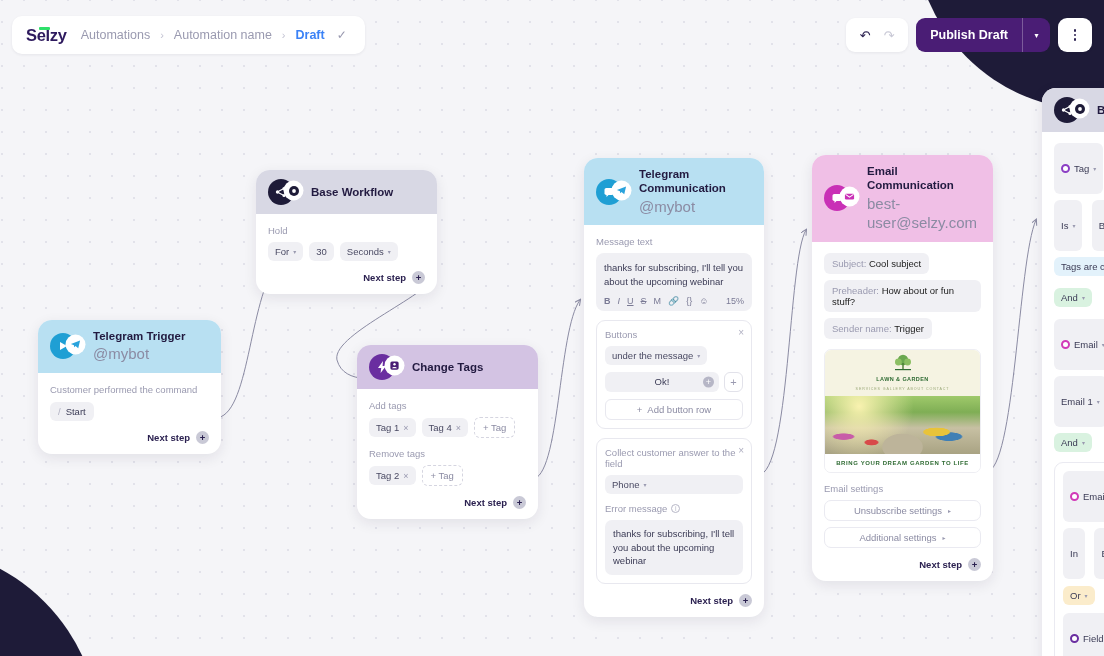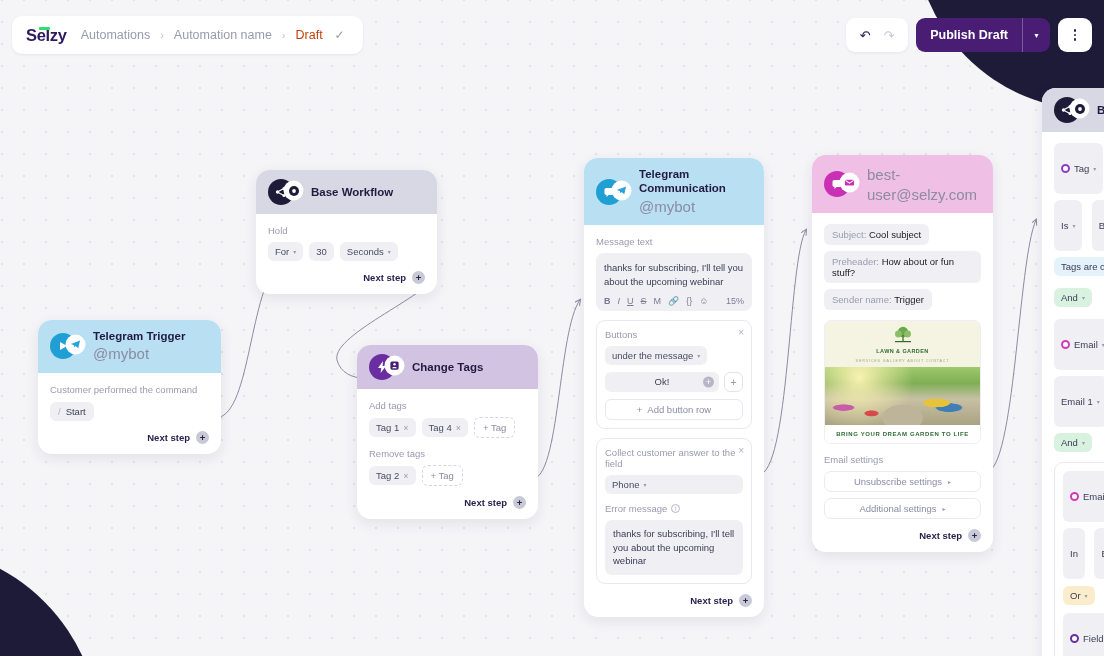--- a/index.html
+++ b/index.html
@@ -48,21 +48,21 @@
     font-size: 16.5px; font-weight: bold; color: #2e1a5e;
     letter-spacing: -.3px; position: relative; padding-right: 4px;
   }
   .logo .bar {
     position: absolute; top: 1px; left: 13px; width: 11px; height: 3px;
     background: #2ee06a; border-radius: 1px;
   }
   .crumb {
     font-size: 12.5px; color: #9a9ab0; white-space: nowrap;
   }
-  .crumb.active { color: #c2410c; font-weight: normal; }
+  .crumb.active { color: #3b82f6; font-weight: bold; }
   .crumb-sep { color: #c2c2d2; font-size: 11px; }
   .check-ico { color: #9a9ab0; font-size: 12px; margin-left: 2px; }
 
   .topright { display: flex; align-items: center; gap: 8px; }
   .undo-group {
     background: #fff; border-radius: 9px; height: 34px;
     display: flex; align-items: center; gap: 2px; padding: 0 8px;
     box-shadow: 0 1px 3px rgba(30,27,56,.07);
   }
   .icon-btn {
@@ -561,20 +561,21 @@
             </svg>
         </div>
         <div class="head-ico-badge">
           <svg width="11" height="11" viewBox="0 0 12 12">
               <rect x="1" y="3" width="10" height="6.4" rx="1.4" fill="#c930b6"></rect>
               <path d="M1.6,3.6 L6,6.8 L10.4,3.6" fill="none" stroke="#fff" stroke-width="1.1"></path>
             </svg>
         </div>
       </div>
       <div>
+        <div class="node-title">Email Communication</div>
         <div class="node-sub">best-user@selzy.com</div>
       </div>
     </div>
     <div class="node-body">
       <div class="kv-pill">
         <span class="k">Subject:</span>
         <span>Cool subject</span>
       </div><br>
       <div class="kv-pill">
         <span class="k">Preheader:</span>

